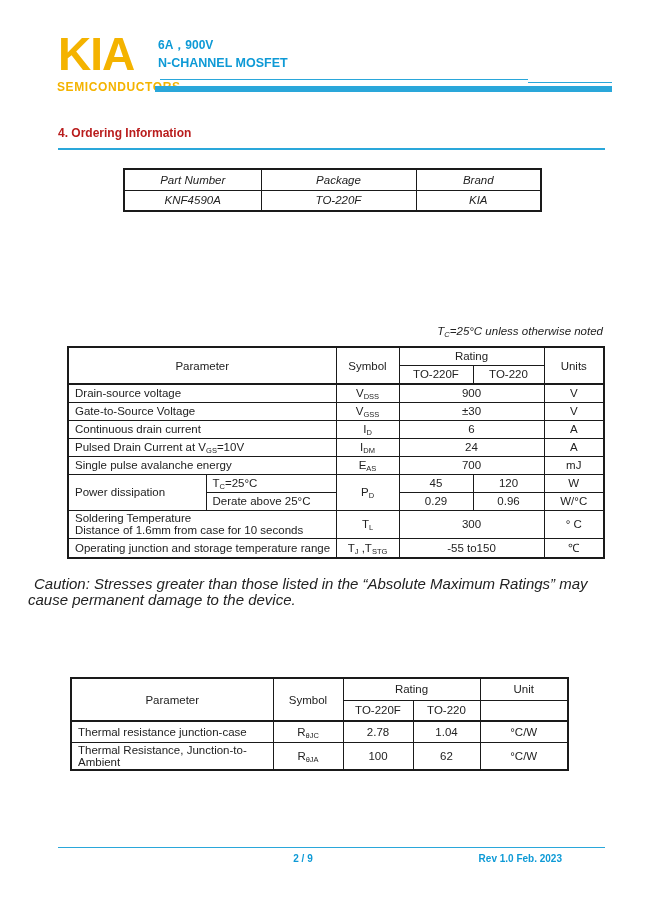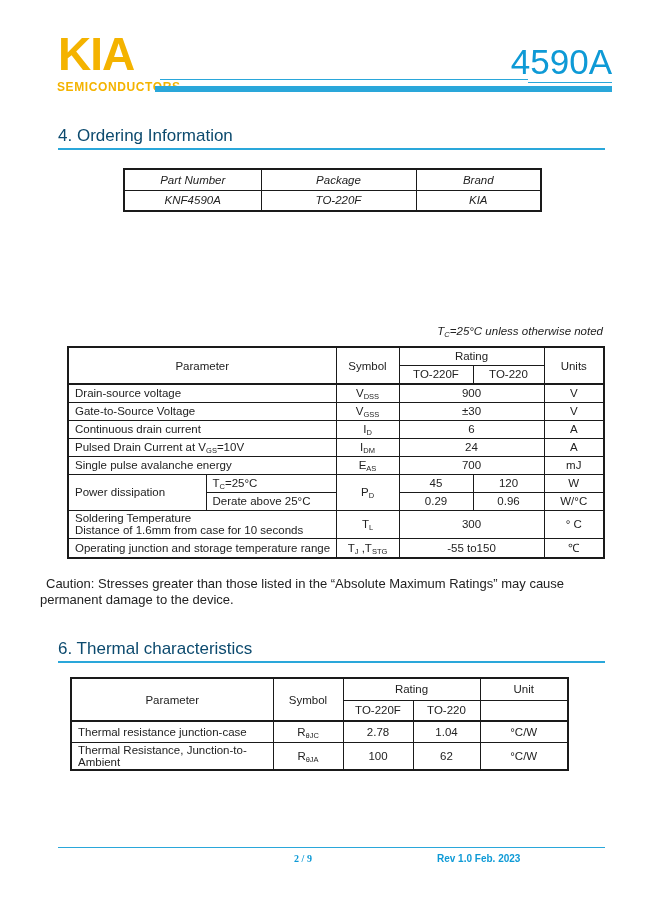--- a/index.html
+++ b/index.html
@@ -16,21 +16,21 @@
           color:#f4b300; letter-spacing:0.6px; }
   .spec { position:absolute; left:158px; top:36px; color:#0e9ad6; font-weight:bold;
           font-size:12px; line-height:18px; }
   .spec .l2 { font-size:12.5px; }
   .pn { position:absolute; right:37px; top:42px; width:200px; text-align:right;
         font-size:35px; color:#0e9ad6; font-weight:400; letter-spacing:0; }
   .rule-thin-a { position:absolute; left:160px; top:79px; width:368px; height:1px; background:#2aa7da; }
   .rule-thin-b { position:absolute; left:528px; top:82px; width:84px; height:1px; background:#2aa7da; }
   .rule-thick { position:absolute; left:155px; top:86px; width:457px; height:6px; background:#2aa7da; }
   
-  .sec { position:absolute; left:58px; width:547px; color:#0c4a6e; font-size:17px; font-weight:normal; }
+  .sec { position:absolute; left:58px; width:547px; color:#b91c1c; font-size:12px; font-weight:bold; }
   .sec .underline { position:absolute; left:0; width:547px; height:2px; background:#2aa7da; }
   #sec4 { top:126px; } #sec4 .underline { top:22px; }
   #sec5 { top:296px; } #sec5 .underline { top:22px; }
   #sec6 { top:639px; } #sec6 .underline { top:22px; }
   .tc-note { position:absolute; left:200px; top:325px; width:403px; text-align:right;
              font-size:11.5px; color:#222;font-style:italic; }
   
   table { border-collapse:collapse; table-layout:fixed; font-size:11.5px; color:#222; }
   td { border:1px solid #1a1a1a; text-align:center; vertical-align:middle; padding:1px 2px; }
   .tbl { position:absolute; }
@@ -42,37 +42,40 @@
   #abs-table table { width:536px; }
   #thermal-table { left:70px; top:677px; }
   #thermal-table table { width:497px; }
   td.param { text-align:left; padding-left:6px; }
   tr.h19 td { height:18px; } tr.h20 td { height:19px; }
   tr.h21 td { height:20px; } tr.h22 td { height:21px; }
   tr.h23 td { height:22px; } tr.h29 td { height:28px; }
   sub { font-size:7.5px; vertical-align:-2px; line-height:0; }
   .hdr-bot { border-bottom-width:2px; }
   
-  .caution { position:absolute; left:40px; top:576px; width:566px; font-size:13px;
-             line-height:15.5px; color:#222; text-indent:6px; }
+  .caution { position:absolute; left:28px; top:576px; width:566px; font-size:15px;
+             line-height:15.5px; color:#222; text-indent:6px;font-style:italic; }
   
   .foot-rule { position:absolute; left:58px; top:847px; width:547px; height:1px; background:#2aa7da; }
   .foot-page { position:absolute; left:263px; top:853px; width:80px; text-align:center;
-               font-size:10px; font-weight:bold; color:#0e9ad6;font-family:Liberation Serif, serif; }
-  .foot-rev { position:absolute; left:437px; top:853px; width:125px; text-align:left;
+               font-size:10px; font-weight:bold; color:#0e9ad6; }
+  .foot-rev { position:absolute; left:437px; top:853px; width:125px; text-align:right;
               font-size:10px; font-weight:bold; color:#0e9ad6; }
 </style>
 </head>
 <body>
 
 <div class="page">
 
   <div class="logo">KIA</div>
   <div class="logo-sub">SEMICONDUCTORS</div>
-  <div class="pn">4590A</div>
+  <div class="spec">
+    <div class="l1">6A，900V</div>
+    <div class="l2">N-CHANNEL MOSFET</div>
+  </div>
   <div class="rule-thin-a"></div>
   <div class="rule-thin-b"></div>
   <div class="rule-thick"></div>
 
   <div class="sec" id="sec4">
     <span>4.</span><span> Ordering Information</span>
     <div class="underline"></div>
   </div>
 
   <div class="tbl" id="ordering-table">
@@ -181,24 +184,20 @@
         <td><span>T</span><sub>J</sub><span> ,</span><span>T</span><sub>STG</sub></td>
         <td colspan="2">-55 to150</td>
         <td>℃</td>
       </tr>
     </tbody>
       </table>
   </div>
 
   <div class="caution">Caution: Stresses greater than those listed in the “Absolute Maximum Ratings” may cause permanent damage to the device.</div>
 
-  <div class="sec" id="sec6">
-    <span>6.</span><span> Thermal characteristics</span>
-    <div class="underline"></div>
-  </div>
 
   <div class="tbl" id="thermal-table">
     <table>
       <colgroup>
         <col style="width:202px">
           <col style="width:70px">
           <col style="width:70px">
         <col style="width:67px">
           <col style="width:88px">
       </colgroup>

